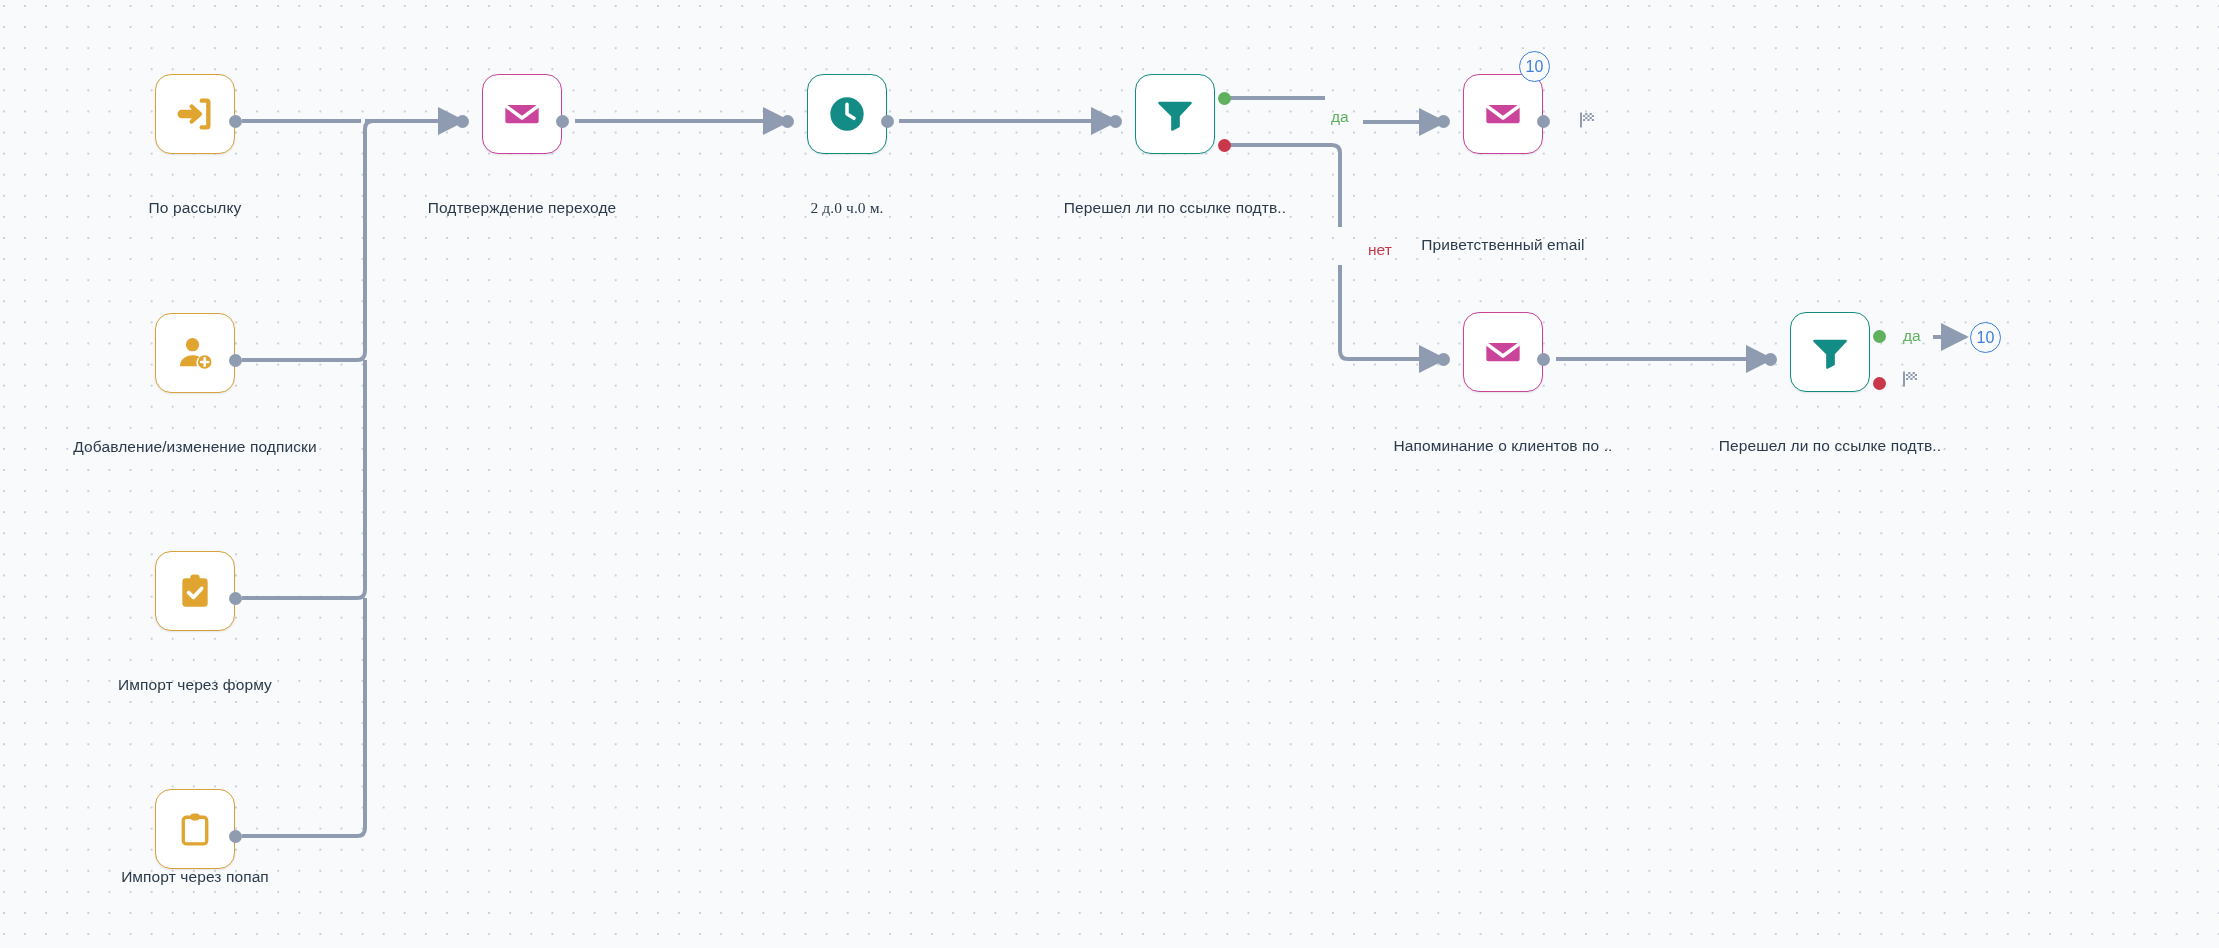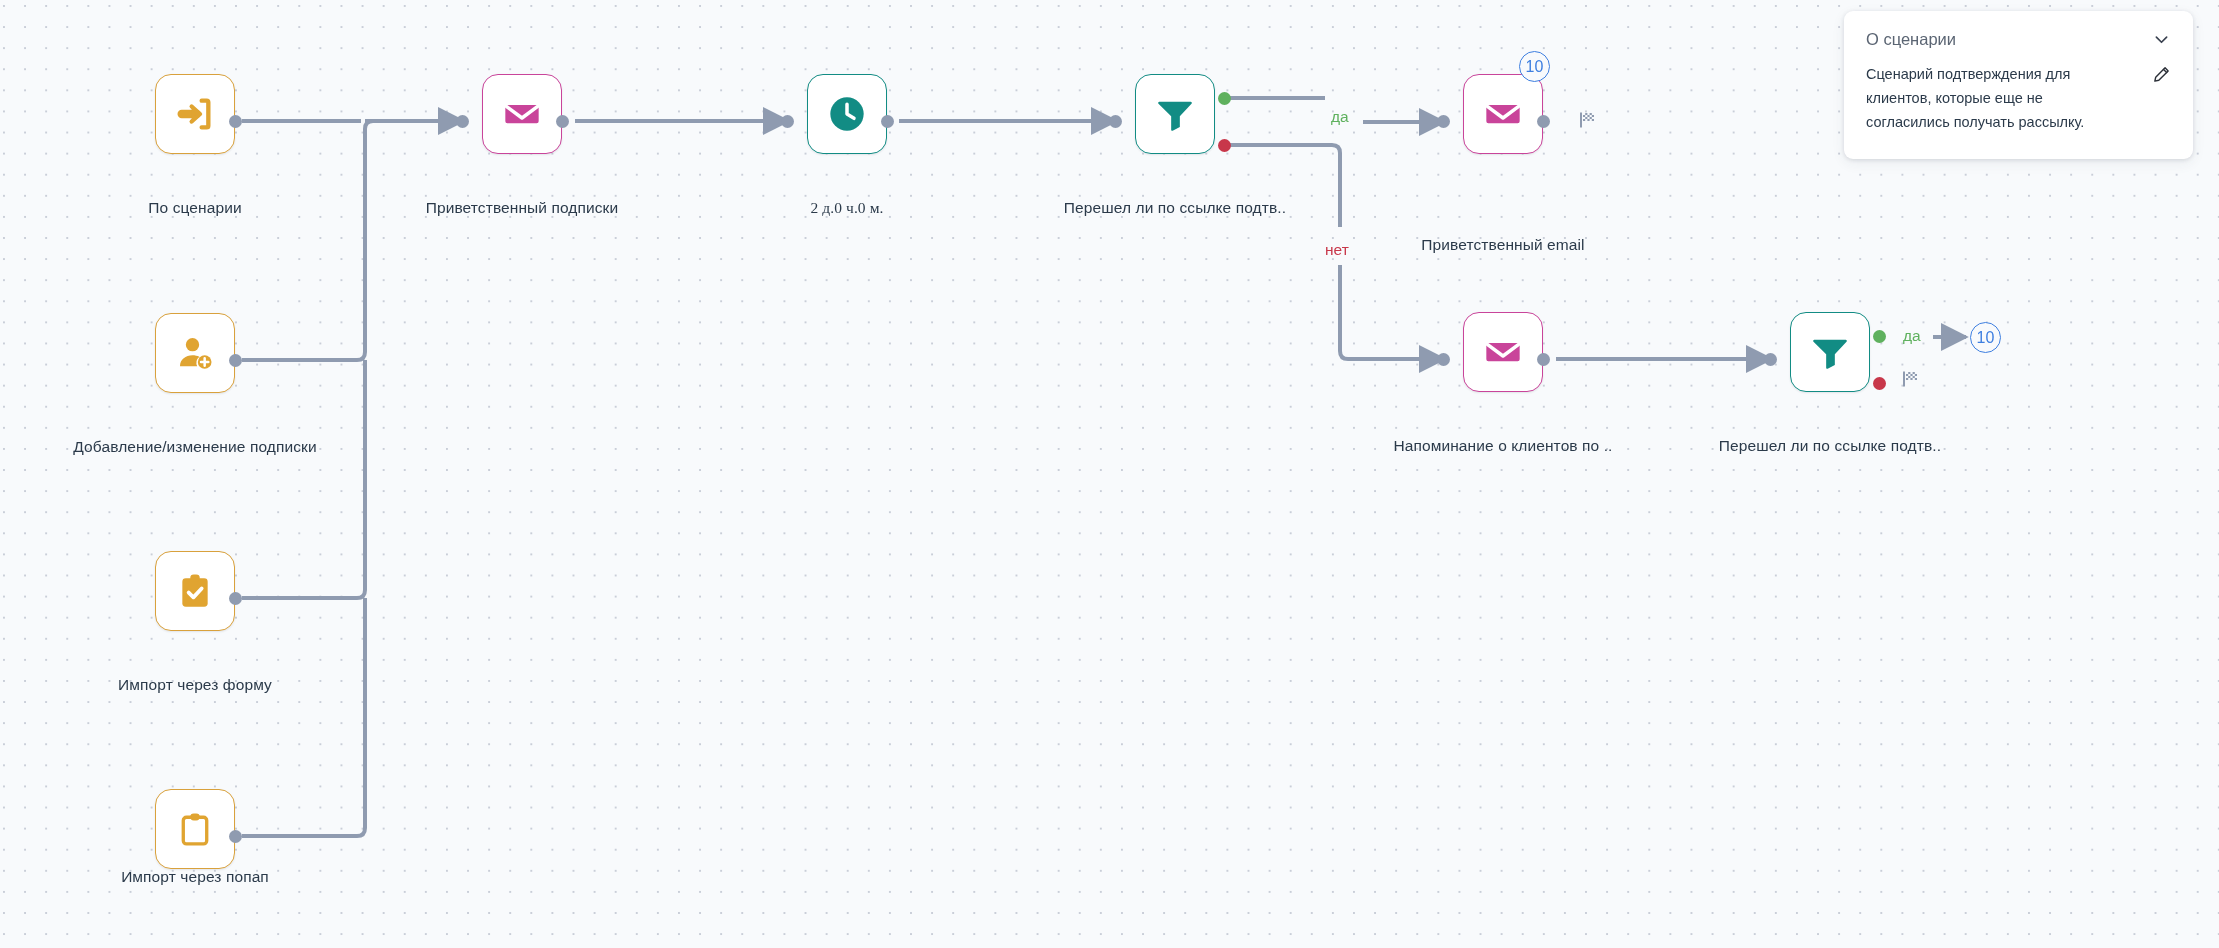--- a/index.html
+++ b/index.html
@@ -32,21 +32,21 @@
 
   
   .port{position:absolute;width:13px;height:13px;border-radius:50%;
         background:#8f9bb0;box-sizing:border-box;}
   .port.green{background:#5fb15e;}
   .port.red{background:#c8374a;}
 
   
   .elabel{position:absolute;font-size:15.5px;white-space:nowrap;}
   .elabel.yes{color:#5fb15e;}
-  .elabel.no{color:#c8374a;}
+  .elabel.no{color:#c8374a;margin-left:43px;}
 
   
   .badge{position:absolute;width:31px;height:31px;border-radius:50%;
          background:#f8fafc;border:1.6px solid #3e7fe0;color:#3e7fe0;
          font-size:16px;display:flex;align-items:center;justify-content:center;
          box-sizing:border-box;}
 
   .flagicon{position:absolute;}
 
   
@@ -106,21 +106,21 @@
 
   <div class="node" style="left:155px;top:74px;">
     <span>
       <svg width="40" height="40" viewBox="0 0 24 24" fill="none" stroke="#e0a431" stroke-width="2.4" stroke-linecap="round" stroke-linejoin="round">
         <path d="M16 4 h3 a1 1 0 0 1 1 1 v14 a1 1 0 0 1 -1 1 h-3" stroke-width="2.6"></path>
         <path d="M4 12 h9" stroke-width="5"></path>
         <path d="M10 7.5 L15 12 L10 16.5" stroke-width="2.6" fill="#e0a431"></path>
       </svg>
     </span>
   </div>
-  <div class="nlabel" style="left:55px;top:199px;width:280px;">По сценарии</div>
+  <div class="nlabel" style="left:55px;top:199px;width:280px;">По рассылку</div>
   <div class="port" style="left:229px;top:115px;"></div>
 
   <div class="node" style="left:155px;top:313px;">
     <span>
       <svg width="40" height="40" viewBox="0 0 24 24" fill="#e0a431">
         <circle cx="10.5" cy="7" r="4"></circle>
         <path d="M3 20 c0-4.2 3.4-6.6 7.5-6.6 c1.5 0 2.9 .3 4.1 .9 a5 5 0 0 0 -1.3 5.7 Z"></path>
         <circle cx="17.8" cy="17.4" r="4.1"></circle>
         <path d="M17.8 15.2 v4.4 M15.6 17.4 h4.4" stroke="#ffffff" stroke-width="1.5" stroke-linecap="round"></path>
       </svg>
@@ -153,21 +153,21 @@
   <div class="port" style="left:229px;top:830px;"></div>
 
   <div class="node pink" style="left:482px;top:74px;">
     <span>
       <svg width="40" height="40" viewBox="0 0 24 24" fill="#c9449a">
         <path d="M3.2 6.6 h17.6 a1.2 1.2 0 0 1 1.2 1.2 v8.6 a1.2 1.2 0 0 1 -1.2 1.2 H3.2 A1.2 1.2 0 0 1 2 16.4 V7.8 a1.2 1.2 0 0 1 1.2 -1.2 Z"></path>
         <path d="M2.6 7.4 L12 14.4 L21.4 7.4" fill="none" stroke="#ffffff" stroke-width="2.1" stroke-linecap="round" stroke-linejoin="round"></path>
       </svg>
     </span>
   </div>
-  <div class="nlabel" style="left:352px;top:199px;width:340px;">Приветственный подписки</div>
+  <div class="nlabel" style="left:352px;top:199px;width:340px;">Подтверждение переходе</div>
   <div class="port" style="left:456px;top:115px;"></div>
   <div class="port" style="left:556px;top:115px;"></div>
 
   <div class="node teal" style="left:807px;top:74px;">
     <span>
       <svg width="40" height="40" viewBox="0 0 24 24" fill="#128c84">
         <circle cx="12" cy="12" r="10"></circle>
         <path d="M12 6.2 V12 L16.2 14.6" fill="none" stroke="#ffffff" stroke-width="2.1" stroke-linecap="round" stroke-linejoin="round"></path>
       </svg>
     </span>
@@ -261,33 +261,14 @@
           <rect x="11.6" y="5" width="2.2" height="2"></rect>
         <rect x="5" y="7" width="2.2" height="2"></rect>
           <rect x="9.4" y="7" width="2.2" height="2"></rect>
           <rect x="13.8" y="7" width="2.2" height="2"></rect>
         <rect x="7.2" y="9" width="2.2" height="2"></rect>
           <rect x="11.6" y="9" width="2.2" height="2"></rect>
       </g>
     </svg>
   </span>
 
-  <div id="panel">
-    <div class="phead">
-      <div class="ptitle">О сценарии</div>
-      <span class="iconbtn">
-        <svg width="19" height="19" viewBox="0 0 24 24" fill="none" stroke="#3a4250" stroke-width="2.1" stroke-linecap="round" stroke-linejoin="round">
-          <path d="M5.5 9 L12 15.5 L18.5 9"></path>
-        </svg>
-      </span>
-    </div>
-    <div class="pbody">
-      <div class="ptext">Сценарий подтверждения для клиентов, которые еще не согласились получать рассылку.</div>
-      <span class="iconbtn" style="margin-top:2px;">
-        <svg width="19" height="19" viewBox="0 0 24 24" fill="none" stroke="#2b3038" stroke-width="1.8" stroke-linecap="round" stroke-linejoin="round">
-          <path d="M16.5 3.6 l3.9 3.9 L8.6 19.3 L3.6 20.4 L4.7 15.4 Z"></path>
-          <path d="M14.6 5.6 l3.9 3.9"></path>
-        </svg>
-      </span>
-    </div>
-  </div>
 
 </div>
 
 </body></html>

